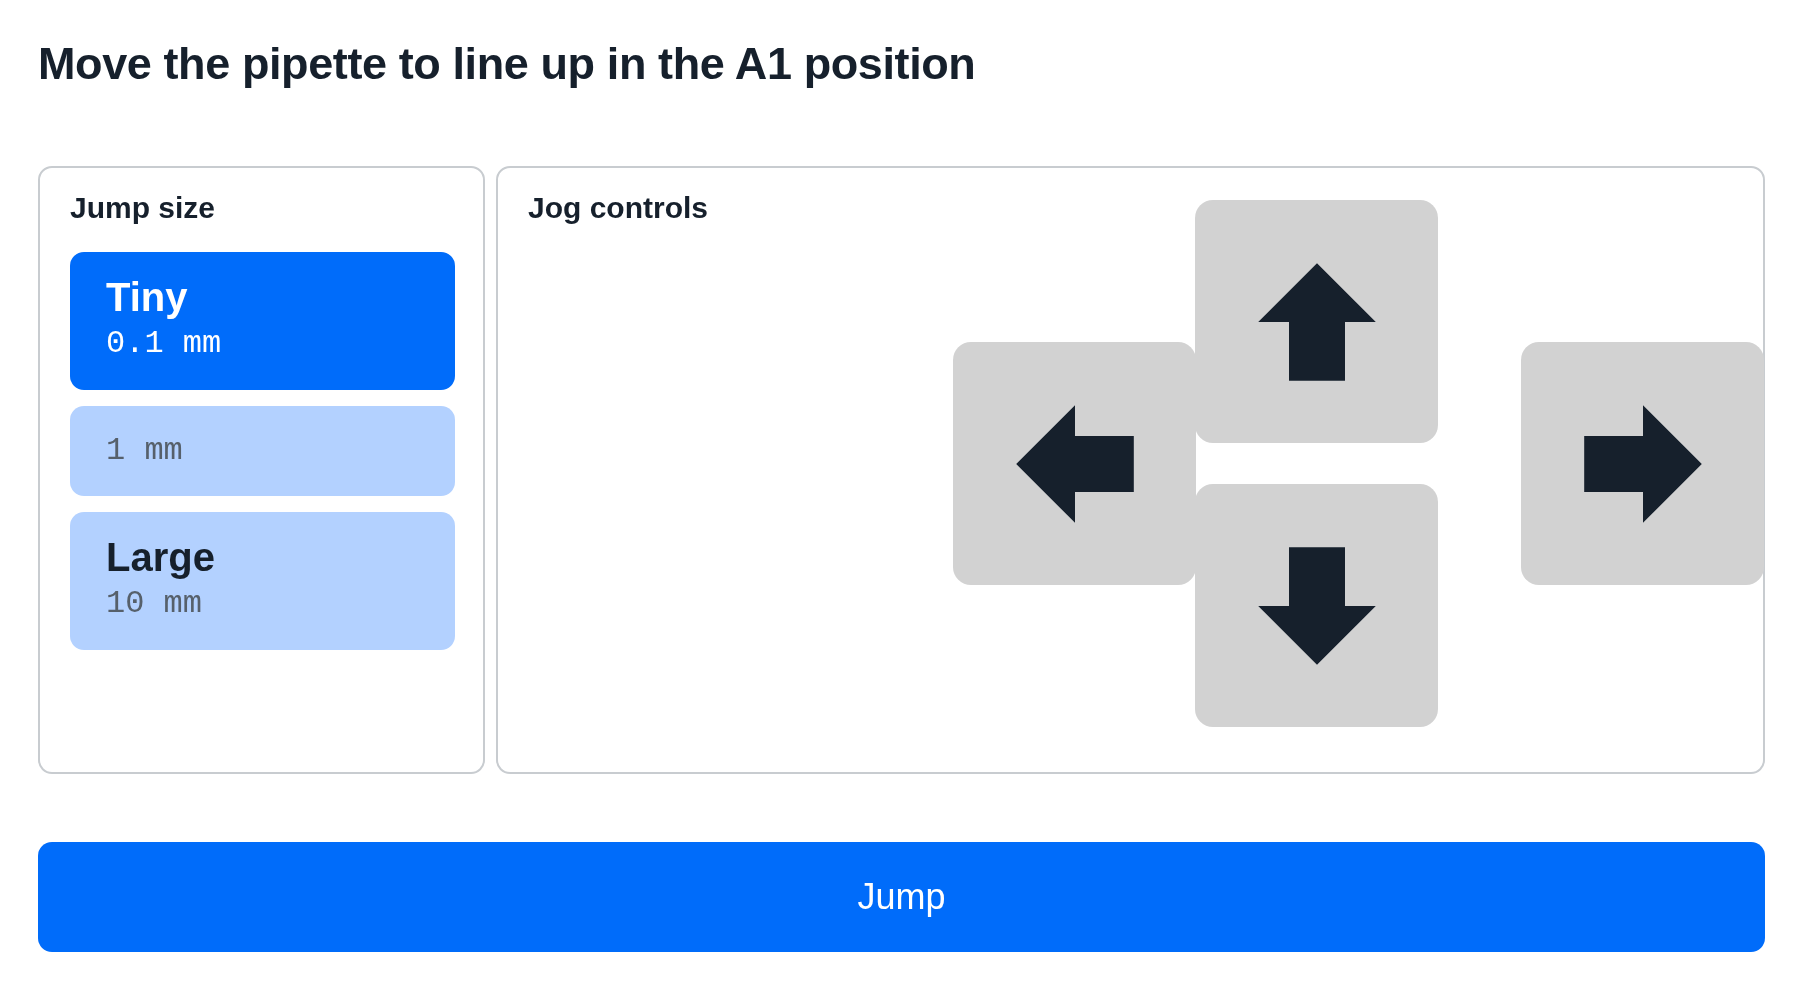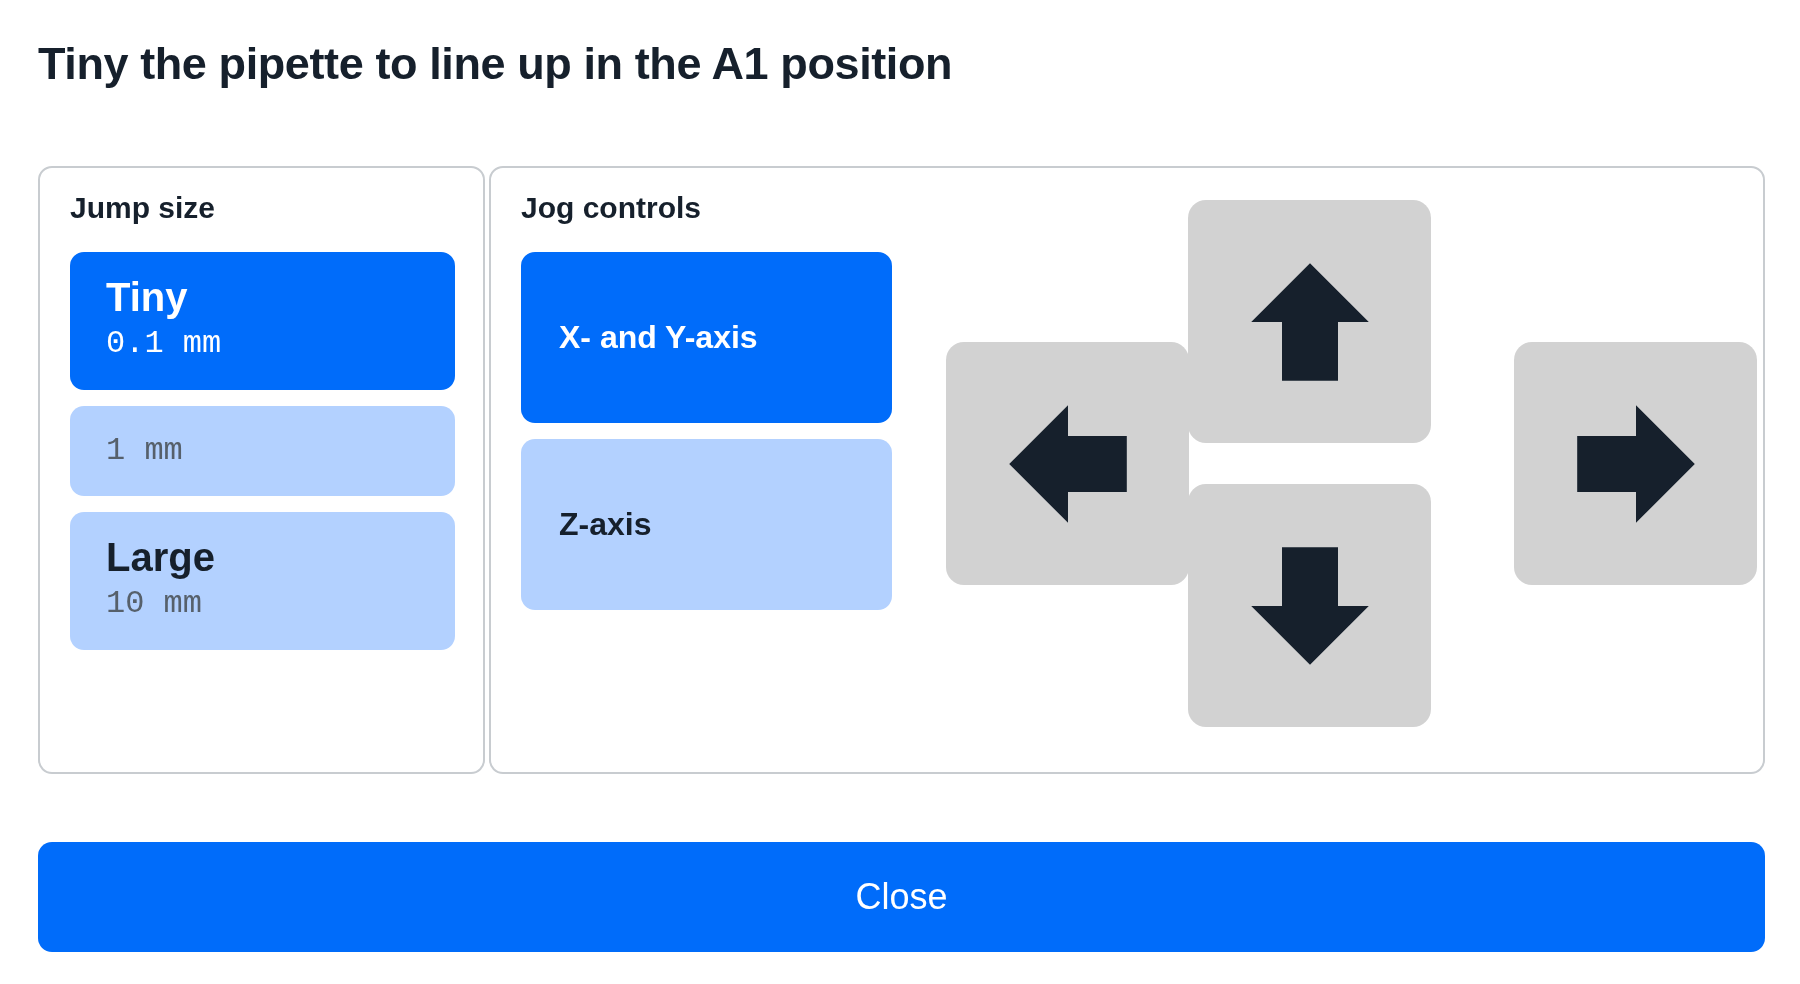--- a/index.html
+++ b/index.html
@@ -32,21 +32,21 @@
   }
 
   
   .cards-row {
     position: absolute;
     left: 38px;
     top: 166px;
     width: 1727px;
     height: 608px;
     display: flex;
-    gap: 4px;
+    gap: 11px;
   }
 
   .card {
     background: #ffffff;
     border: 2px solid #C8CCD0;
     border-radius: 14px;
     position: relative;
   }
 
   .card-jump { width: 447px; flex: 0 0 447px; }
@@ -182,21 +182,21 @@
     display: flex;
     align-items: center;
     justify-content: center;
   }
 </style>
 </head>
 <body>
 
 <div id="root">
 
-  <h1 class="page-title">Tiny the pipette to line up in the A1 position</h1>
+  <h1 class="page-title">Move the pipette to line up in the A1 position</h1>
 
   <div class="cards-row">
 
     <section class="card card-jump">
       <div class="card-heading">Jump size</div>
 
       <div class="jump-list">
 
         <div class="jump-option selected">
           <span class="jump-name">Tiny</span>
@@ -211,28 +211,20 @@
           <span class="jump-name">Large</span>
           <span class="jump-value">10 mm</span>
         </div>
 
       </div>
     </section>
 
     <section class="card card-jog">
       <div class="card-heading">Jog controls</div>
 
-      <div class="axis-list">
-        <div class="axis-option selected">
-          <span class="axis-label">X- and Y-axis</span>
-        </div>
-        <div class="axis-option unselected">
-          <span class="axis-label">Z-axis</span>
-        </div>
-      </div>
 
       <div class="dpad">
 
         <button class="dpad-btn btn-up">
           <span>
             <svg width="140" height="140" viewBox="0 0 100 100" aria-hidden="true">
               <polygon fill="#16202C" points="50,8 92,50 70,50 70,92 30,92 30,50 8,50"></polygon>
             </svg>
           </span>
         </button>
@@ -259,15 +251,15 @@
               <polygon fill="#16202C" points="92,50 50,92 50,70 8,70 8,30 50,30 50,8"></polygon>
             </svg>
           </span>
         </button>
 
       </div>
     </section>
 
   </div>
 
-  <button class="close-button">Close</button>
+  <button class="close-button">Jump</button>
 
 </div>
 
 </body></html>

